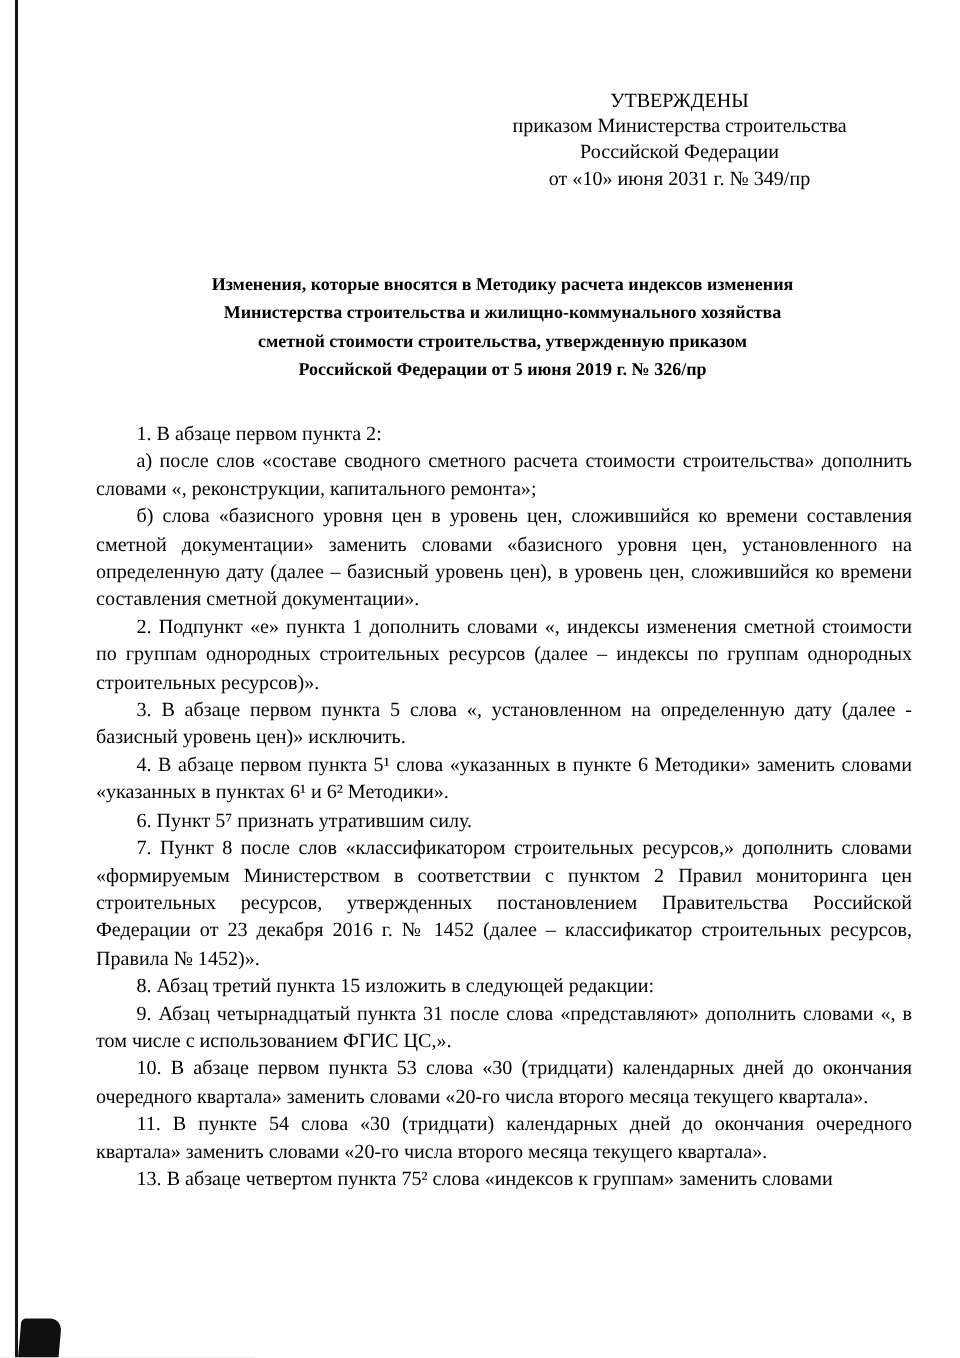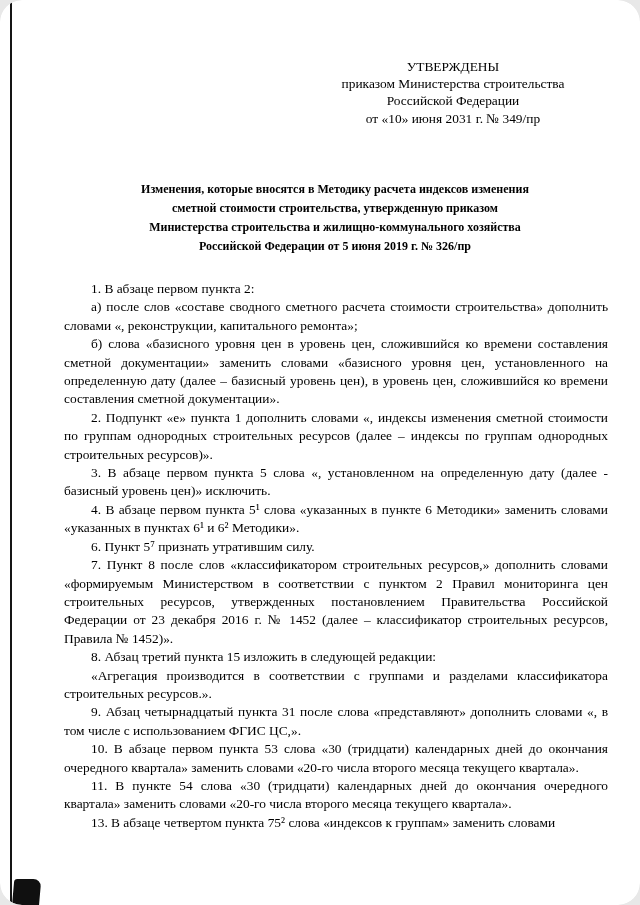--- a/index.html
+++ b/index.html
@@ -1,15 +1,15 @@
 <!DOCTYPE html>
 <html><head>
 <meta charset="utf-8">
 <style>
-  * { margin: 0; padding: 0; box-sizing: border-box; border-radius: 22px; }
+  * { margin: 0; padding: 0; box-sizing: border-box; }
   html, body { background: #e8e8e8; }
   body {
     width: 640px; height: 905px;
     position: relative;
     font-family: "Liberation Serif", "DejaVu Serif", serif;
     color: #000;
   }
   .page {
     position: absolute; inset: 0;
     background: #ffffff;
@@ -62,35 +62,34 @@
 
   <div class="approval">
     <div class="line">УТВЕРЖДЕНЫ</div>
     <div class="line">приказом Министерства строительства</div>
     <div class="line">Российской Федерации</div>
     <div class="line">от «10» июня 2031 г. № 349/пр</div>
   </div>
 
   <div class="title">
     <div>Изменения, которые вносятся в Методику расчета индексов изменения</div>
+    <div>Министерства строительства и жилищно-коммунального хозяйства</div>
     <div>сметной стоимости строительства, утвержденную приказом</div>
-    <div>Министерства строительства и жилищно-коммунального хозяйства</div>
     <div>Российской Федерации от 5 июня 2019 г. № 326/пр</div>
   </div>
 
   <div class="doc-body">
     <p>1. В абзаце первом пункта 2:</p>
     <p>а) после слов «составе сводного сметного расчета стоимости строительства» дополнить словами «, реконструкции, капитального ремонта»;</p>
     <p>б) слова «базисного уровня цен в уровень цен, сложившийся ко времени составления сметной документации» заменить словами «базисного уровня цен, установленного на определенную дату (далее – базисный уровень цен), в уровень цен, сложившийся ко времени составления сметной документации».</p>
     <p>2. Подпункт «е» пункта 1 дополнить словами «, индексы изменения сметной стоимости по группам однородных строительных ресурсов (далее – индексы по группам однородных строительных ресурсов)».</p>
     <p>3. В абзаце первом пункта 5 слова «, установленном на определенную дату (далее - базисный уровень цен)» исключить.</p>
     <p>4. В абзаце первом пункта 5¹ слова «указанных в пункте 6 Методики» заменить словами «указанных в пунктах 6¹ и 6² Методики».</p>
     <p>6. Пункт 5⁷ признать утратившим силу.</p>
     <p>7. Пункт 8 после слов «классификатором строительных ресурсов,» дополнить словами «формируемым Министерством в соответствии с пунктом 2 Правил мониторинга цен строительных ресурсов, утвержденных постановлением Правительства Российской Федерации от 23 декабря 2016 г. № 1452 (далее – классификатор строительных ресурсов, Правила № 1452)».</p>
     <p>8. Абзац третий пункта 15 изложить в следующей редакции:</p>
-    <p>«Агрегация производится в соответствии с группами и разделами классификатора строительных ресурсов.».</p>
     <p>9. Абзац четырнадцатый пункта 31 после слова «представляют» дополнить словами «, в том числе с использованием ФГИС ЦС,».</p>
     <p>10. В абзаце первом пункта 53 слова «30 (тридцати) календарных дней до окончания очередного квартала» заменить словами «20-го числа второго месяца текущего квартала».</p>
     <p>11. В пункте 54 слова «30 (тридцати) календарных дней до окончания очередного квартала» заменить словами «20-го числа второго месяца текущего квартала».</p>
     <p>13. В абзаце четвертом пункта 75² слова «индексов к группам» заменить словами</p>
   </div>
 
 </div>
 
 </body></html>

